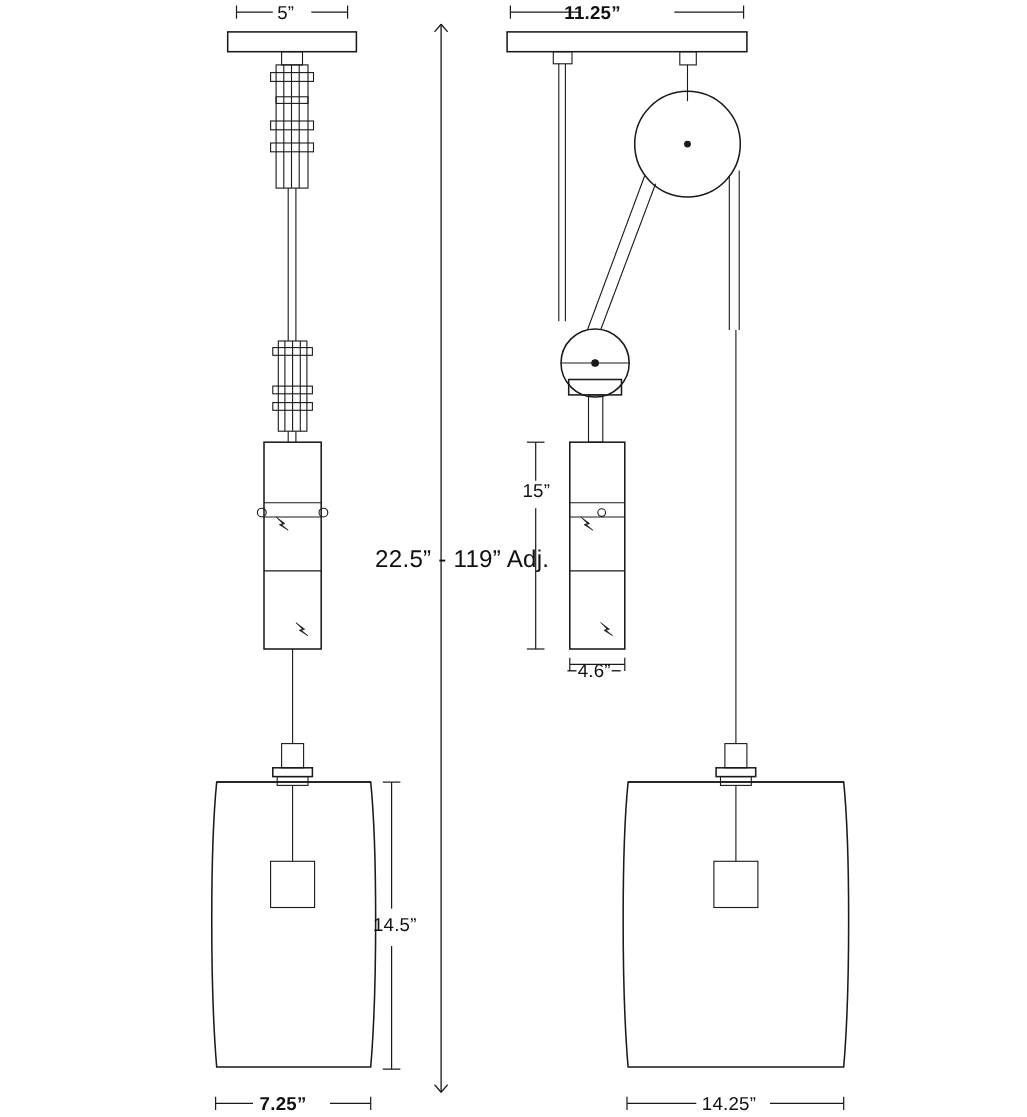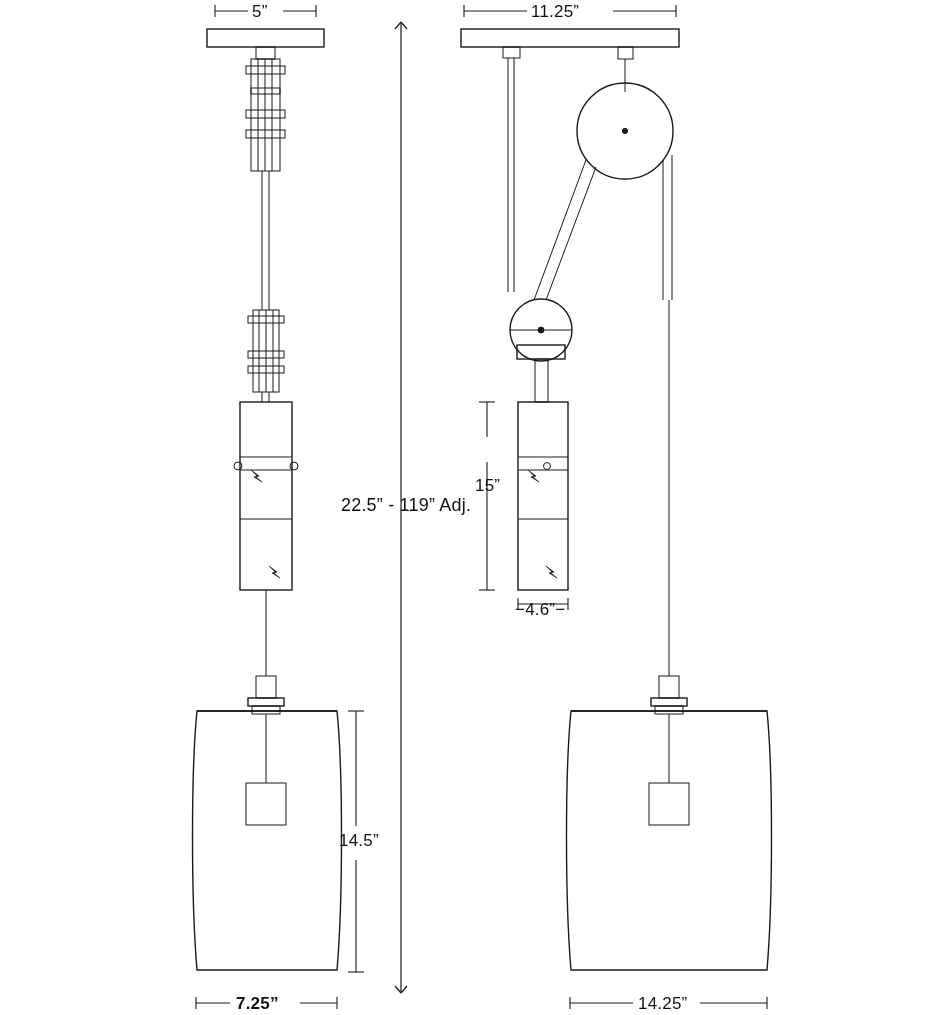--- a/index.html
+++ b/index.html
@@ -27,21 +27,21 @@
   }
   .dim-label {
     position: absolute;
     font-family: "Liberation Sans", sans-serif;
     font-size: 17px;
     color: #111111;
     white-space: nowrap;
     letter-spacing: 0.2px;
   }
   .dim-label.big {
-    font-size: 18px;
+    font-size: 22px;
   }
   .ln { stroke: #1a1a1a; fill: none; }
   .thin { stroke-width: 1; }
   .med { stroke-width: 1.4; }
   .fillblk { fill: #1a1a1a; stroke: #1a1a1a; }
 </style>
 </head>
 <body>
 
 <div id="sheet">
@@ -222,25 +222,25 @@
       <line x1="570" y1="1003" x2="633" y2="1003"></line>
       <line x1="700" y1="1003" x2="767" y2="1003"></line>
       <line x1="570" y1="997" x2="570" y2="1009"></line>
       <line x1="767" y1="997" x2="767" y2="1009"></line>
     </g>
 
   </svg>
 
   <div class="dim-label" style="left:252px; top:2px;">5”</div>
 
-  <div class="dim-label" style="left:531px; top:2px;">11.25”</div>
+  <div class="dim-label" style="left:513px; top:2px;font-weight:bold;">11.25”</div>
 
   <div class="dim-label big" style="left:341px; top:495px;">22.5” - 119” Adj.</div>
 
-  <div class="dim-label" style="left:475px; top:437px;margin-top:39px;">15”</div>
+  <div class="dim-label" style="left:475px; top:437px;">15”</div>
 
   <div class="dim-label" style="left:515px; top:600px;">−4.6”−</div>
 
   <div class="dim-label" style="left:339px; top:831px;">14.5”</div>
 
   <div class="dim-label" style="left:236px; top:994px;font-weight:bold;">7.25”</div>
 
   <div class="dim-label" style="left:638px; top:994px;text-align:right;">14.25”</div>
 
 </div>

